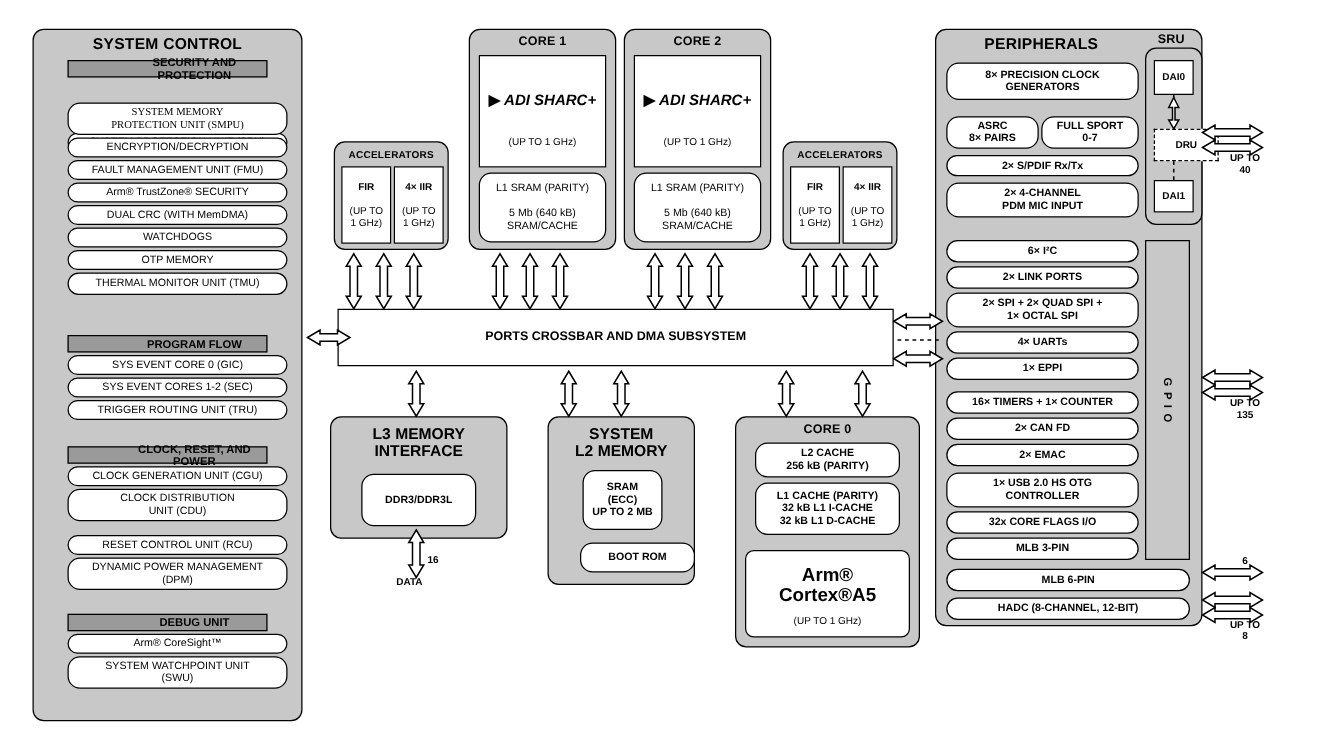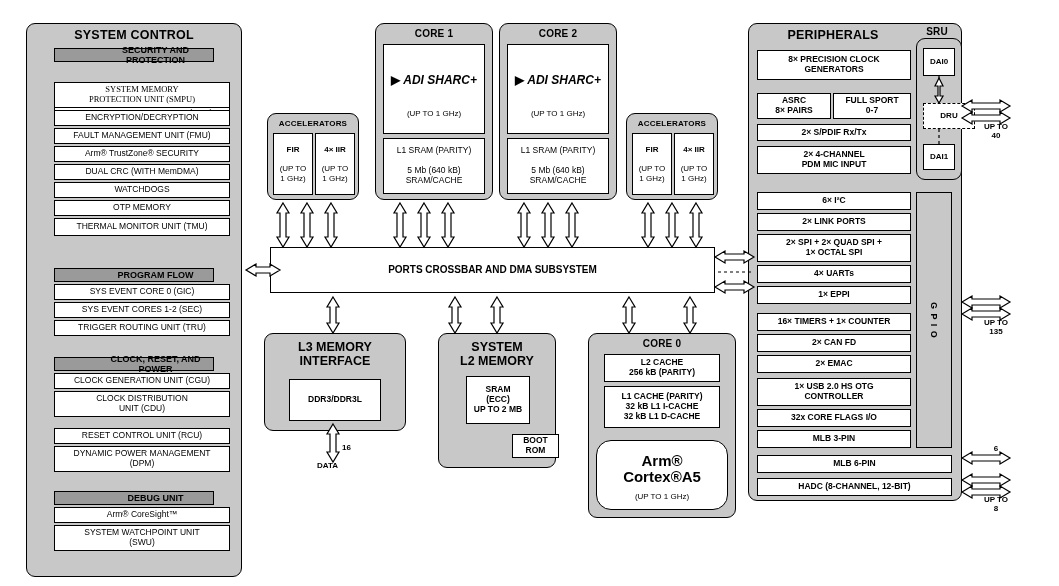--- a/index.html
+++ b/index.html
@@ -44,21 +44,21 @@
   .ttl-big{font-size:12.5px;font-weight:bold;text-align:center;}
   .sec-hdr{
     background:#9a9a9a;
     border:1.2px solid #000;
     font-weight:bold;
     font-size:9px;
     display:flex;align-items:center;justify-content:center;
     text-align:center;
     padding-left:43px;
   }
-  .small{font-size:8.5px;}
+  .small{font-size:8.5px;border-radius:10px;}
   .tiny{font-size:8px;}
   .b{font-weight:bold;}
   svg.arrows{position:absolute;left:0;top:0;width:1059px;height:586px;pointer-events:none;}
 </style>
 </head>
 <body>
 
 <div class="abs panel" style="left:26px;top:23px;width:216px;height:554px;"></div>
 <div class="abs title" style="left:26px;top:28px;width:216px;font-size:12.5px;">SYSTEM CONTROL</div>
 
@@ -156,30 +156,30 @@
 <div class="abs box small b" style="left:289px;top:379px;width:92px;height:42px;">DDR3/DDR3L</div>
 <div class="abs tiny b" style="left:342px;top:443px;">16</div>
 <div class="abs tiny b" style="left:317px;top:461px;">DATA</div>
 
 <div class="abs panel" style="left:438px;top:333px;width:118px;height:135px;"></div>
 <div class="abs ttl-big" style="left:438px;top:340px;width:118px;white-space:pre-line;">SYSTEM
 L2 MEMORY</div>
 <div class="abs box small b" style="left:466px;top:376px;width:64px;height:48px;white-space:pre-line;">SRAM
 (ECC)
 UP TO 2 MB</div>
-<div class="abs box small b" style="left:464px;top:434px;width:47px;height:24px;margin-left:48px;">BOOT ROM</div>
+<div class="abs box small b" style="left:464px;top:434px;width:92px;height:24px;">BOOT ROM</div>
 
 <div class="abs panel" style="left:588px;top:333px;width:148px;height:185px;"></div>
 <div class="abs title" style="left:588px;top:338px;width:148px;font-size:10px;">CORE 0</div>
 <div class="abs box small b" style="left:604px;top:354px;width:116px;height:28px;white-space:pre-line;">L2 CACHE
 256 kB (PARITY)</div>
 <div class="abs box small b" style="left:604px;top:386px;width:116px;height:42px;white-space:pre-line;">L1 CACHE (PARITY)
 32 kB L1 I-CACHE
 32 kB L1 D-CACHE</div>
-<div class="abs box rbox" style="left:596px;top:440px;width:132px;height:70px;flex-direction:column;border-radius:15px;">
+<div class="abs box rbox" style="left:596px;top:440px;width:132px;height:70px;flex-direction:column;">
   <div style="font-size:15px;font-weight:bold;white-space:pre-line;line-height:1.1;margin-top:4px;">Arm®
 Cortex®A5</div>
   <div class="tiny" style="margin-top:6px;">(UP TO 1 GHz)</div>
 </div>
 
 <div class="abs panel" style="left:748px;top:23px;width:214px;height:478px;"></div>
 <div class="abs title" style="left:748px;top:28px;width:170px;font-size:12.5px;">PERIPHERALS</div>
 
 <div class="abs box small b" style="left:757px;top:50px;width:154px;height:30px;white-space:pre-line;">8× PRECISION CLOCK
 GENERATORS</div>

